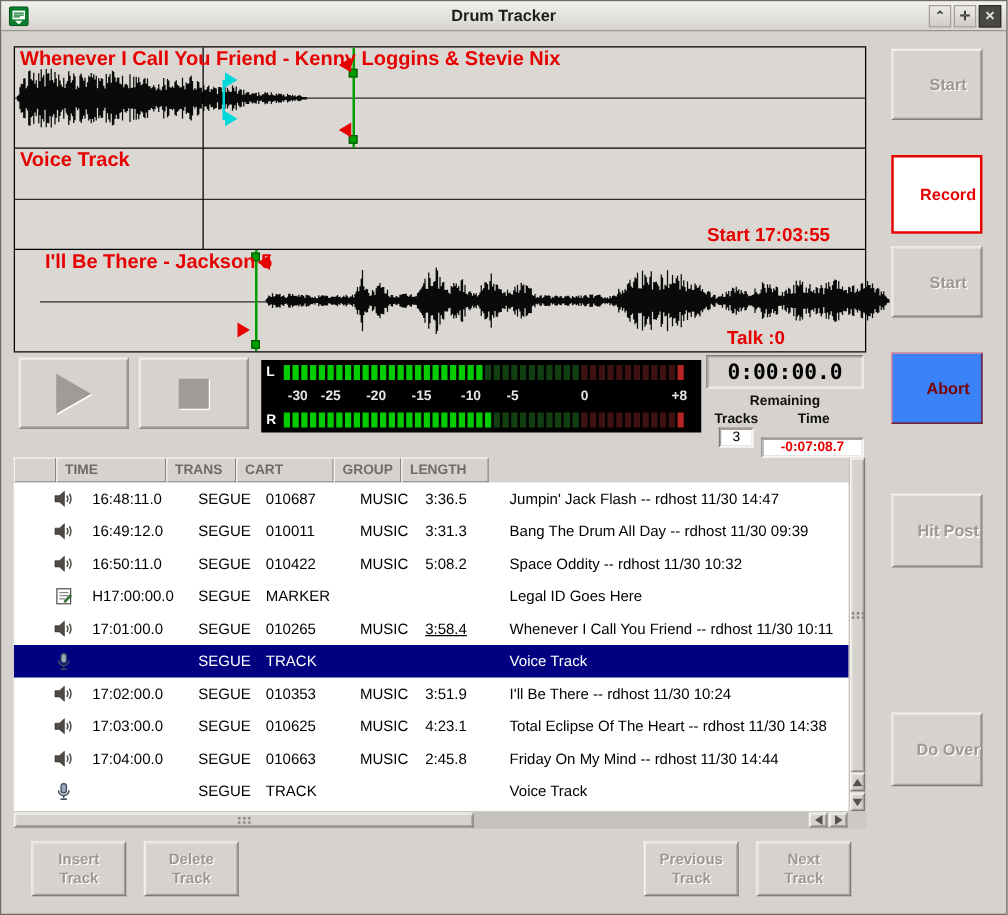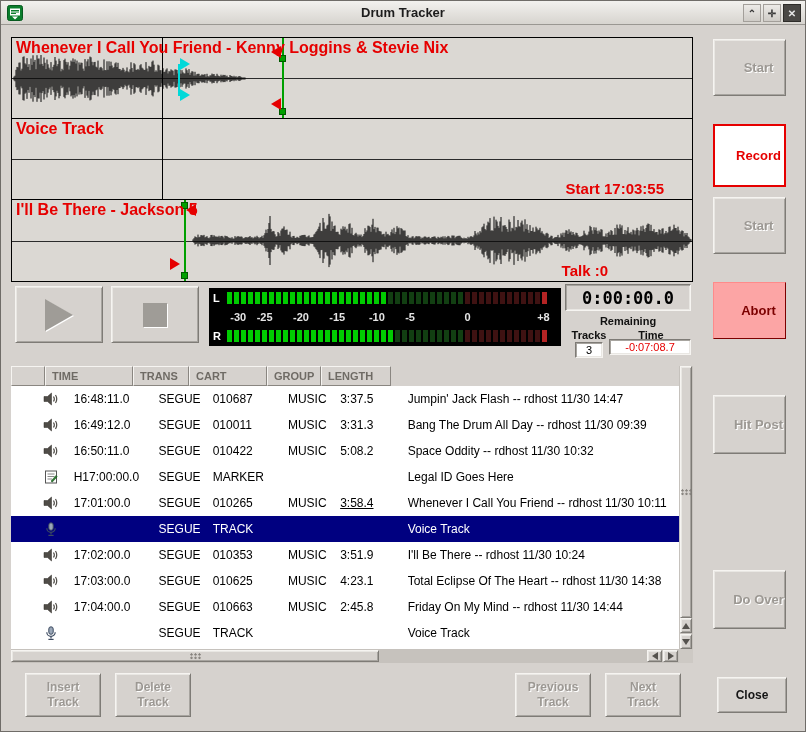--- a/index.html
+++ b/index.html
@@ -21,21 +21,21 @@
   
   .raised{background:#d6d2ce;border:1px solid;border-color:#f6f4f1 #7e7b76 #7e7b76 #f6f4f1;
     box-shadow:inset 1px 1px 0 #e9e7e3, inset -1px -1px 0 #a7a49f;}
   .sunken{border:1px solid;border-color:#7e7b76 #f6f4f1 #f6f4f1 #7e7b76;
     box-shadow:inset 1px 1px 0 #a7a49f, inset -1px -1px 0 #e9e7e3;}
   .dis{color:#9c9893;text-shadow:1px 1px 0 #ffffff;}
 
   
   .tracks{position:absolute;left:10px;top:36px;width:682px;height:245px;border:1px solid #000;background:#dbd8d3;}
   .tpanel{position:relative;width:100%;height:81px;border-bottom:1px solid #000;overflow:hidden;}
-  .tpanel.last{border-bottom:none;}
+  .tpanel.last{border-bottom:none;margin-left:20px;}
   .centerline{position:absolute;left:0;right:0;top:50%;height:1px;background:#2b2b2b;z-index:1;}
   .wave{position:absolute;left:0;top:0;z-index:2;}
   .ttitle{position:absolute;left:4px;top:1px;color:#e60000;font-weight:bold;font-size:16px;z-index:7;white-space:nowrap;}
   .tnote{position:absolute;bottom:2px;color:#e60000;font-weight:bold;font-size:15px;z-index:7;white-space:nowrap;}
   .mk{position:absolute;z-index:6;}
   .sq{width:7px;height:7px;background:#00a000;border:1px solid #005800;}
   .green-line{background:#00a000;}
   .tri-left{width:0;height:0;border-top:6px solid transparent;border-bottom:6px solid transparent;border-right:10px solid #e60000;}
   .tri-right{width:0;height:0;border-top:6px solid transparent;border-bottom:6px solid transparent;border-left:10px solid #e60000;}
   .tri-cyan{width:0;height:0;border-top:6px solid transparent;border-bottom:6px solid transparent;border-left:10px solid #00d9d9;}
@@ -60,21 +60,21 @@
   .clockbox{position:absolute;left:564px;top:283px;width:126px;height:27px;background:#d6d2ce;
     font-family:"DejaVu Sans Mono",monospace;font-weight:bold;font-size:17px;color:#000;
     display:flex;align-items:center;justify-content:center;}
   .slabel{position:absolute;font-size:11px;font-weight:bold;color:#111;text-align:center;}
   .sbox{position:absolute;background:#fff;font-size:11px;display:flex;align-items:center;justify-content:center;}
 
   
   .side-btn{position:absolute;left:712px;width:73px;display:flex;align-items:center;justify-content:center;
     font-size:13px;font-weight:bold;text-align:center;padding-left:18px;}
   #btn-record{background:#ffffff;border:2px solid #e60000;color:#e60000;box-shadow:none;}
-  #btn-abort{background:#fca5a5;border:1px solid;border-color:#ff8a8a #7c0000 #7c0000 #ff8a8a;color:#7c0000;}
+  #btn-abort{background:#3b82f6;border:1px solid;border-color:#ff8a8a #7c0000 #7c0000 #ff8a8a;color:#7c0000;}
 
   
   .log-header{position:absolute;left:10px;top:365px;width:668px;height:20px;display:flex;}
   .hcell{height:20px;line-height:18px;font-size:11px;font-weight:bold;color:#6f6b65;padding-left:6px;
     background:#d6d2ce;border:1px solid;border-color:#f6f4f1 #8a8681 #8a8681 #f6f4f1;
     white-space:nowrap;overflow:hidden;}
   .log-body{position:absolute;left:10px;top:385px;width:668px;height:263px;background:#ffffff;overflow:hidden;}
   .trow{display:flex;height:26px;padding-left:24px;}
   .trow.sel{background:#000080;color:#fff;}
   .tcell{height:26px;line-height:26px;font-size:12px;padding-left:6px;white-space:nowrap;overflow:hidden;color:inherit;}
@@ -286,21 +286,21 @@
           <div class="seg" style="background: rgb(180, 36, 36);"></div>
         </div>
     </div>
   </div>
 
   <div class="clockbox sunken">0:00:00.0</div>
   <div class="slabel" style="left:564px;top:314px;width:126px;">Remaining</div>
   <div class="slabel" style="left:560px;top:328px;width:56px;">Tracks</div>
   <div class="slabel" style="left:612px;top:328px;width:76px;">Time</div>
   <div class="sbox sunken" style="left:574px;top:341px;width:28px;height:16px;color:#000;">3</div>
-  <div class="sbox sunken" style="left:608px;top:338px;width:82px;height:16px;color:#e60000;font-weight:normal;">-0:07:08.7</div>
+  <div class="sbox sunken" style="left:608px;top:349px;width:82px;height:16px;color:#e60000;font-weight:bold;">-0:07:08.7</div>
 
   <div class="side-btn raised dis" style="top:38px;height:57px;">Start</div>
   <div class="side-btn" id="btn-record" style="top:123px;height:63px;">Record</div>
   <div class="side-btn raised dis" style="top:196px;height:57px;">Start</div>
   <div class="side-btn" id="btn-abort" style="top:281px;height:57px;">Abort</div>
   <div class="side-btn raised dis" style="top:394px;height:59px;">Hit Post</div>
   <div class="side-btn raised dis" style="top:569px;height:59px;">Do Over</div>
 
   <div class="log-header" id="log-header">
       <div class="hcell" style="width: 34px;"></div>
@@ -315,21 +315,21 @@
         <div class="tcell icon" style="width: 34px;">
           <svg width="16" height="14" viewBox="0 0 16 14">
             <polygon points="1,4.5 4.5,4.5 8.5,1 8.5,13 4.5,9.5 1,9.5" fill="#4f4c47" stroke="#2e2b27" stroke-width="0.5"></polygon>
             <path d="M10.5 4.5 Q12.2 7 10.5 9.5 M12.5 3 Q15 7 12.5 11" fill="none" stroke="#4f4c47" stroke-width="1.2"></path>
           </svg>
         </div>
         <div class="tcell" style="width: 88px;">16:48:11.0</div>
         <div class="tcell" style="width: 56px;">SEGUE</div>
         <div class="tcell" style="width: 78px;">010687</div>
         <div class="tcell" style="width: 54px;">MUSIC</div>
-        <div class="tcell" style="width: 70px;">3:37.5</div>
+        <div class="tcell" style="width: 70px;">3:36.5</div>
         <div class="tcell" style="width: 288px;">Jumpin' Jack Flash -- rdhost 11/30 14:47</div>
       </div>
       <div class="trow">
         <div class="tcell icon" style="width: 34px;">
           <svg width="16" height="14" viewBox="0 0 16 14">
             <polygon points="1,4.5 4.5,4.5 8.5,1 8.5,13 4.5,9.5 1,9.5" fill="#4f4c47" stroke="#2e2b27" stroke-width="0.5"></polygon>
             <path d="M10.5 4.5 Q12.2 7 10.5 9.5 M12.5 3 Q15 7 12.5 11" fill="none" stroke="#4f4c47" stroke-width="1.2"></path>
           </svg>
         </div>
         <div class="tcell" style="width: 88px;">16:49:12.0</div>
@@ -481,15 +481,14 @@
     <div class="sbtnh raised" style="left:652px;">
         <div class="ar-rt"></div>
       </div>
   </div>
   <div class="corner"></div>
 
   <div class="bbtn raised dis" style="left:24px;">Insert Track</div>
   <div class="bbtn raised dis" style="left:114px;">Delete Track</div>
   <div class="bbtn raised dis" style="left:514px;">Previous Track</div>
   <div class="bbtn raised dis" style="left:604px;">Next Track</div>
-  <div class="raised" id="btn-close">Close</div>
 
 </div>
 
 </body></html>

